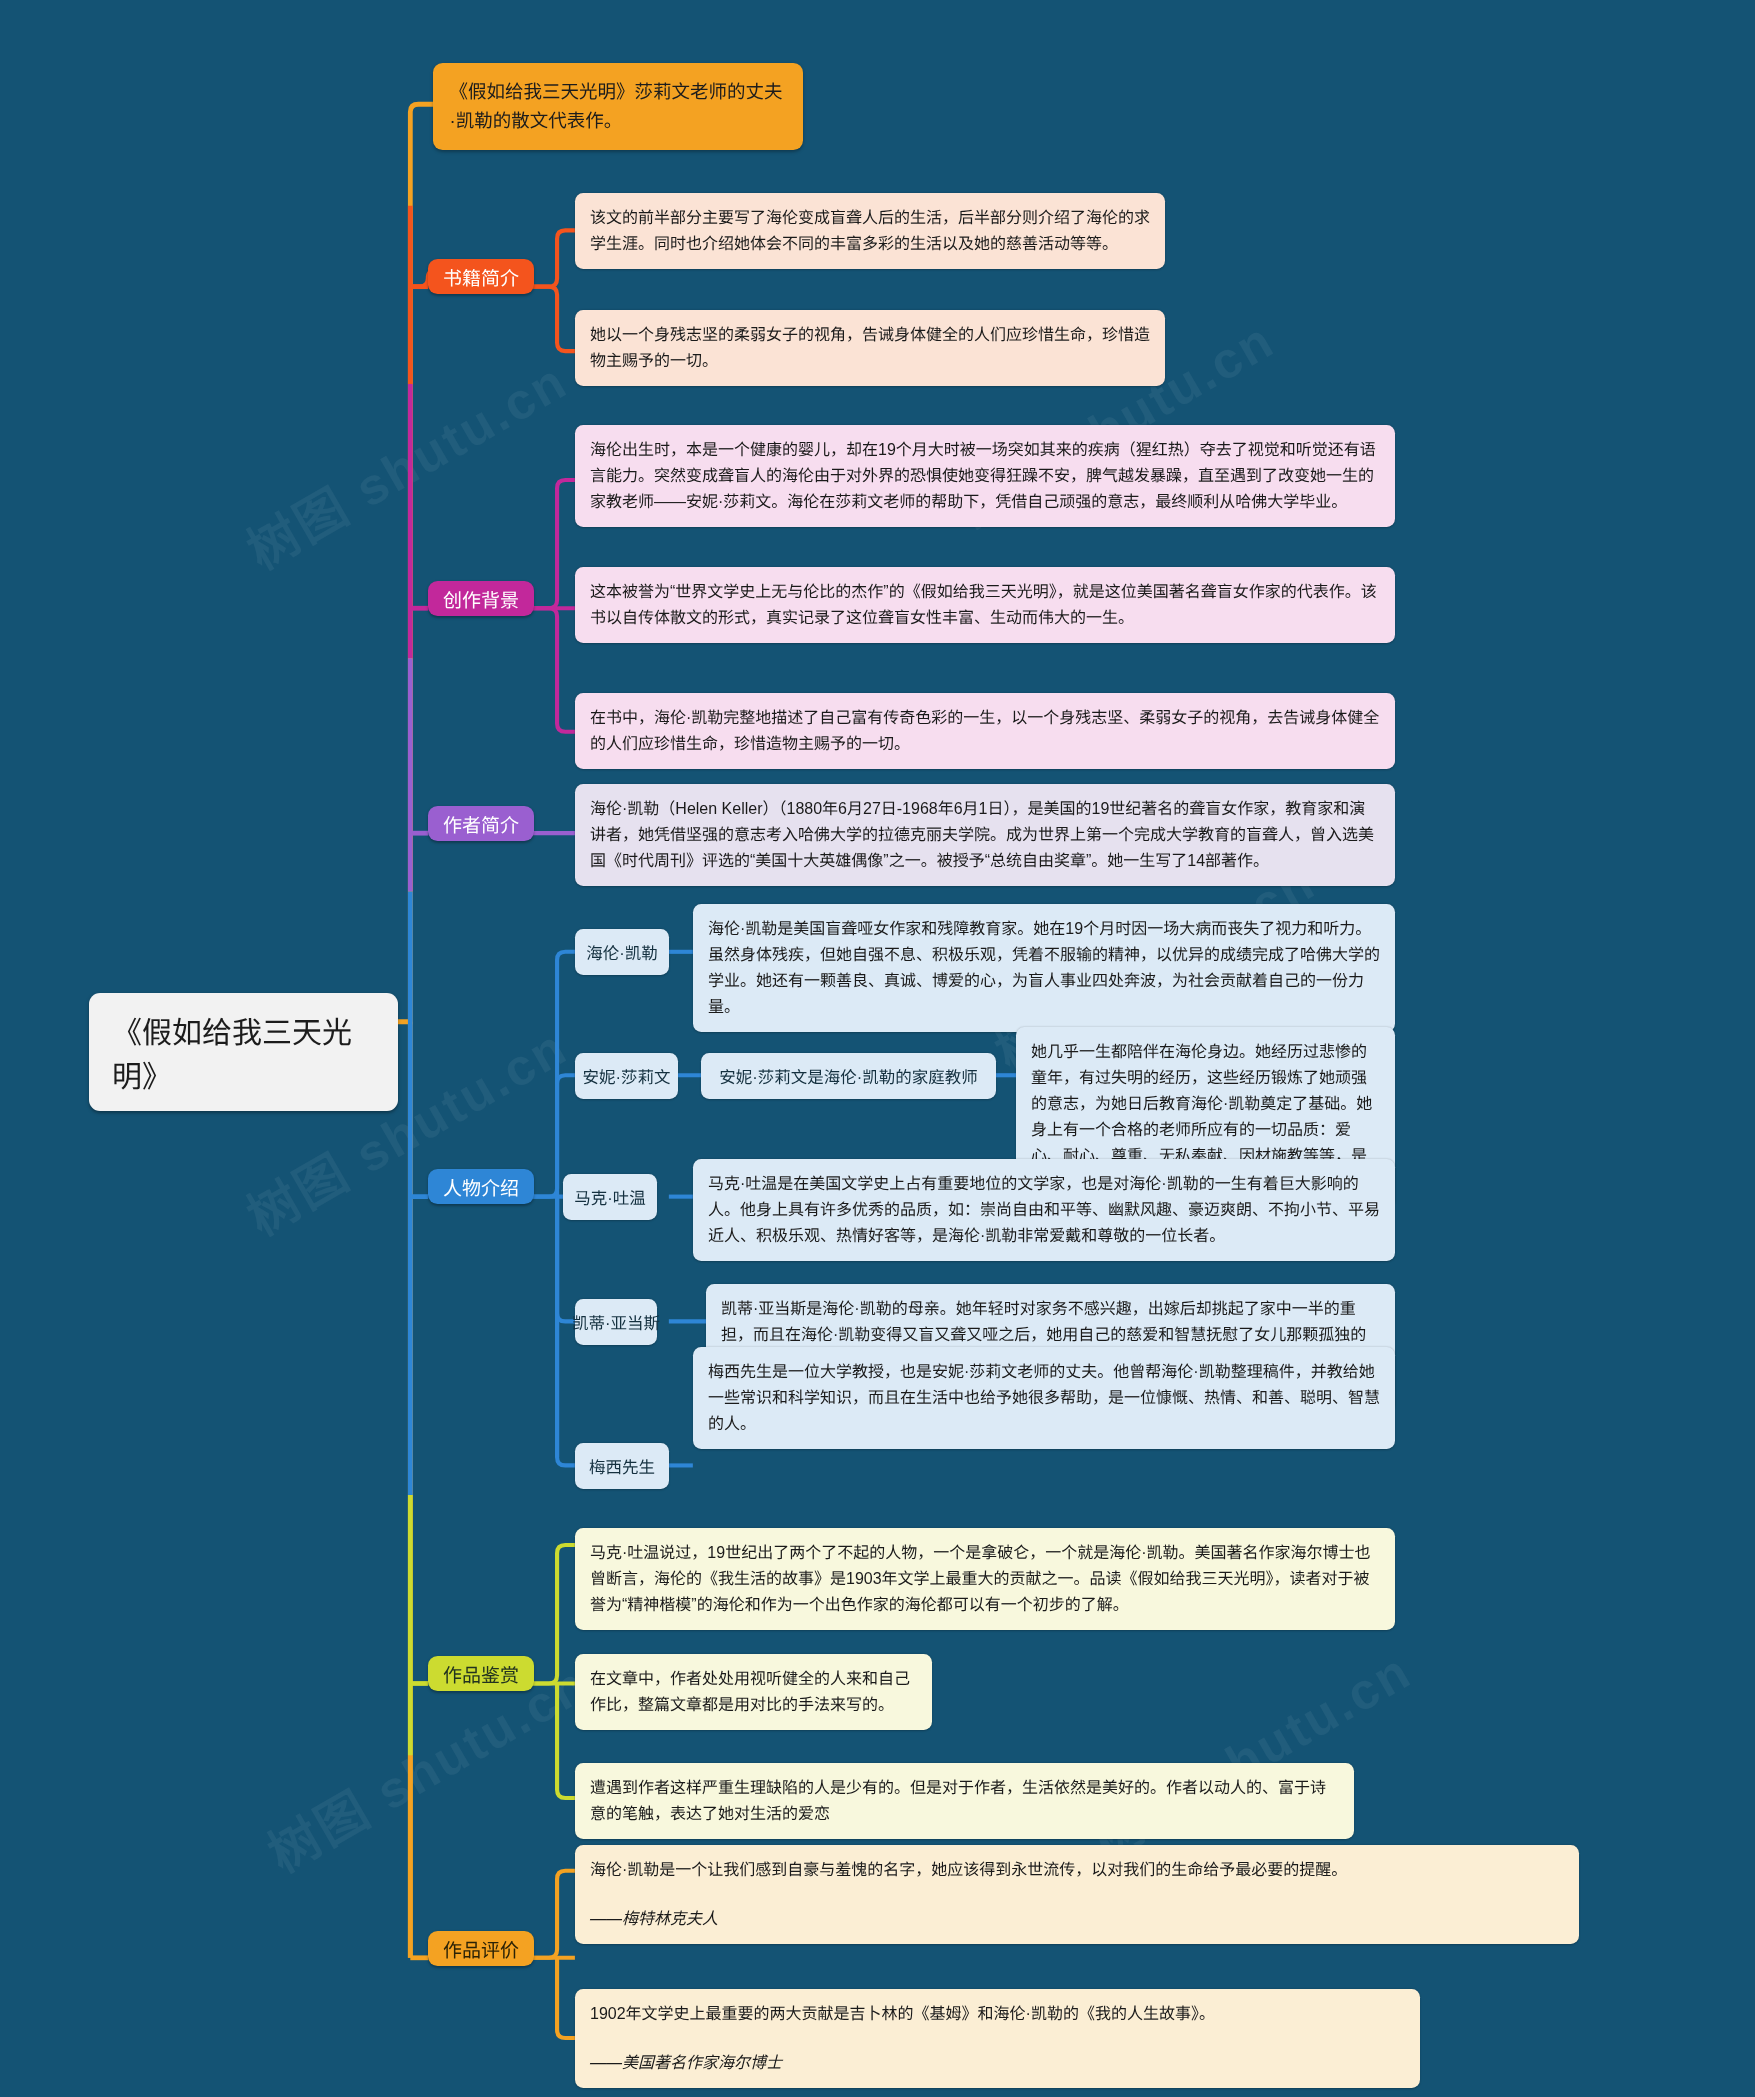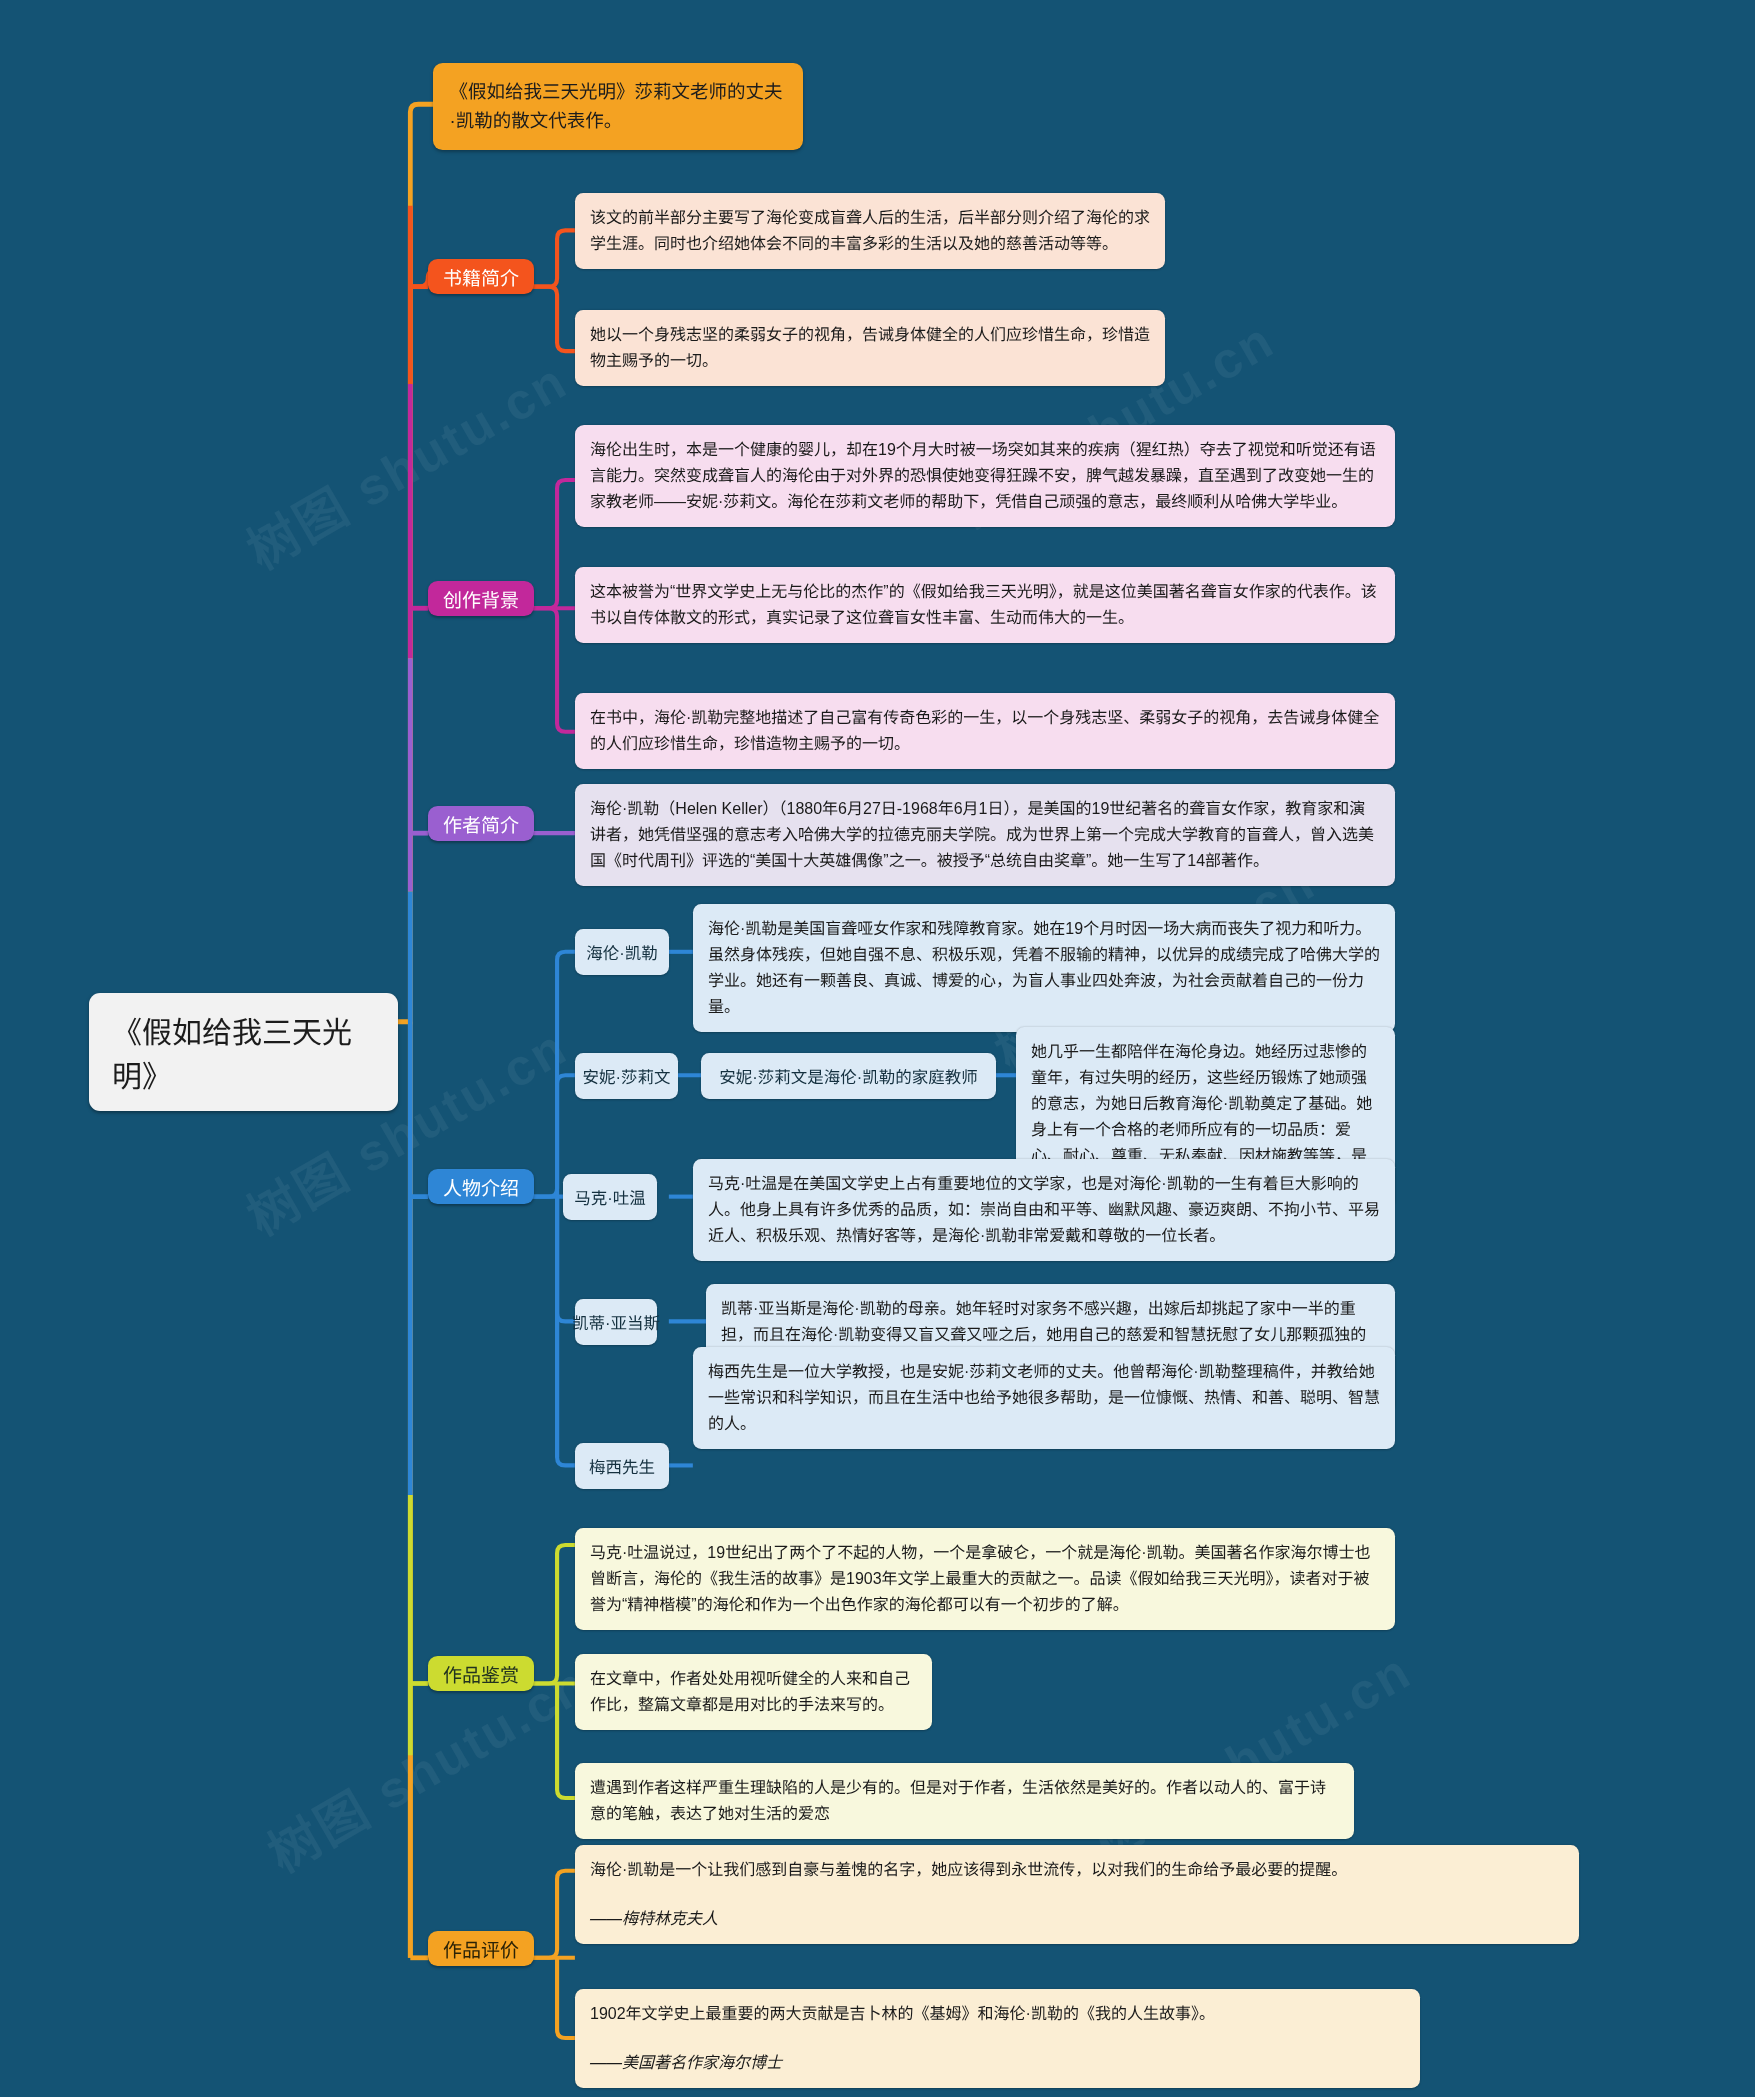--- a/index.html
+++ b/index.html
@@ -160,21 +160,21 @@
   <div class="leaf" style="position:absolute; left:575px; top:193px; width:590px; background:#fbe3d5;">
     <span>该文的前半部分主要写了海伦变成盲聋人后的生活，后半部分则介绍了海伦的求学生涯。同时也介绍她体会不同的丰富多彩的生活以及她的慈善活动等等。</span>
   </div>
   <div class="leaf" style="position:absolute; left:575px; top:310px; width:590px; background:#fbe3d5;">
     <span>她以一个身残志坚的柔弱女子的视角，告诫身体健全的人们应珍惜生命，珍惜造物主赐予的一切。</span>
   </div>
 
   <div class="node branch" style="left:428px; top:581px; width:106px; background:#c2289b;">
     <span>创作背景</span>
   </div>
-  <div class="leaf" style="position:absolute; left:575px; top:425px; width:820px; background:#f7ddef;border-radius:9px;">
+  <div class="leaf" style="position:absolute; left:575px; top:425px; width:820px; background:#f7ddef;">
     <span>海伦出生时，本是一个健康的婴儿，却在19个月大时被一场突如其来的疾病（猩红热）夺去了视觉和听觉还有语言能力。突然变成聋盲人的海伦由于对外界的恐惧使她变得狂躁不安，脾气越发暴躁，直至遇到了改变她一生的家教老师——安妮·莎莉文。海伦在莎莉文老师的帮助下，凭借自己顽强的意志，最终顺利从哈佛大学毕业。</span>
   </div>
   <div class="leaf" style="position:absolute; left:575px; top:567px; width:820px; background:#f7ddef;">
     <span>这本被誉为“世界文学史上无与伦比的杰作”的《假如给我三天光明》，就是这位美国著名聋盲女作家的代表作。该书以自传体散文的形式，真实记录了这位聋盲女性丰富、生动而伟大的一生。</span>
   </div>
   <div class="leaf" style="position:absolute; left:575px; top:693px; width:820px; background:#f7ddef;">
     <span>在书中，海伦·凯勒完整地描述了自己富有传奇色彩的一生，以一个身残志坚、柔弱女子的视角，去告诫身体健全的人们应珍惜生命，珍惜造物主赐予的一切。</span>
   </div>
 
   <div class="node branch" style="left:428px; top:806px; width:106px; background:#9a5fd0;">

